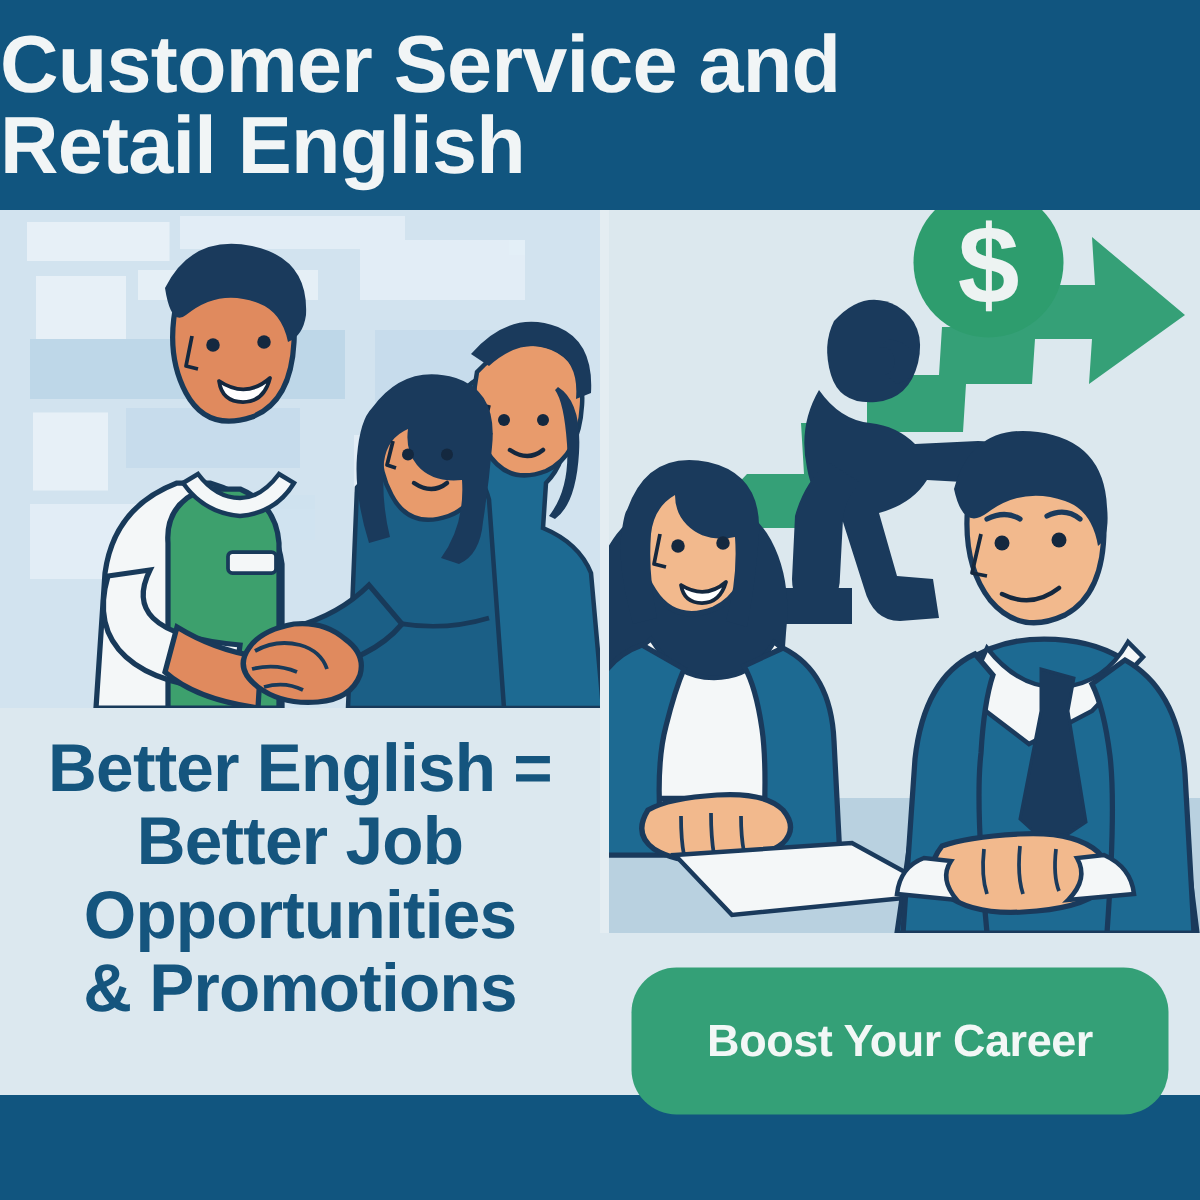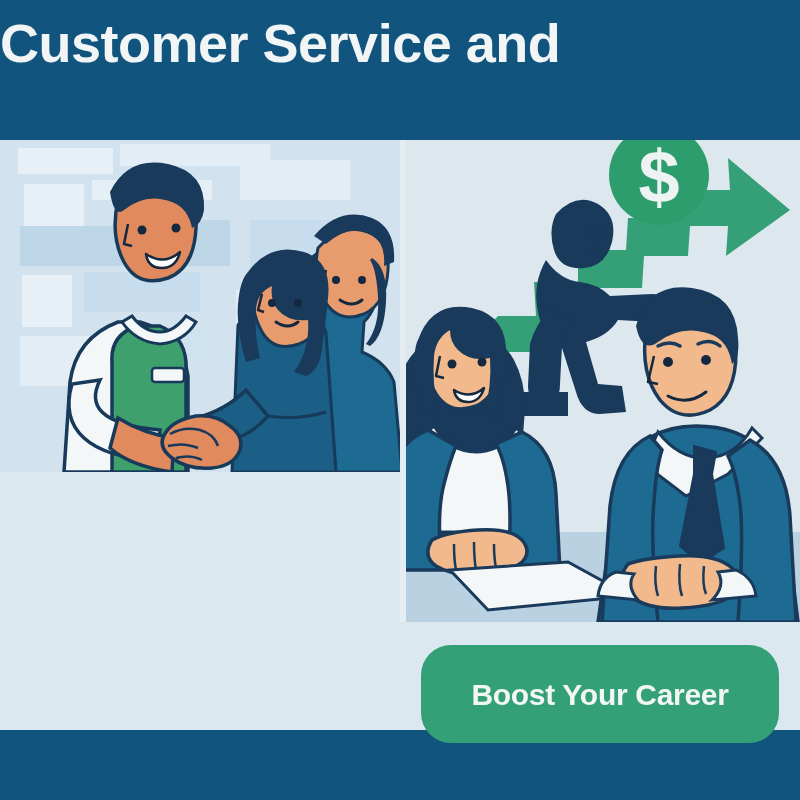--- a/index.html
+++ b/index.html
@@ -210,21 +210,28 @@
         <path d="M298 426 q-2 18 2 28" fill="none" stroke="#1A3A5C" stroke-width="2.5"></path>
         <path d="M210 432 q-16 6 -18 24 l40 4 q-12 -14 -4 -26 z" fill="#F4F7F8" stroke="#1A3A5C" stroke-width="3"></path>
         <path d="M330 430 q18 8 20 26 l-44 4 q14 -14 6 -28 z" fill="#F4F7F8" stroke="#1A3A5C" stroke-width="3"></path>
       </g>
     </svg>
   </div>
 
   <div class="header">
     <div class="title">
       <span>Customer Service and</span>
+      <span class="l2">Retail English</span>
     </div>
   </div>
 
+  <div class="headline">
+    <span>Better English =</span>
+    <span>Better Job</span>
+    <span>Opportunities</span>
+    <span>&amp; Promotions</span>
+  </div>
 
   <div class="cta">
     <span>Boost Your Career</span>
   </div>
 
 </div>
 
 </body></html>

